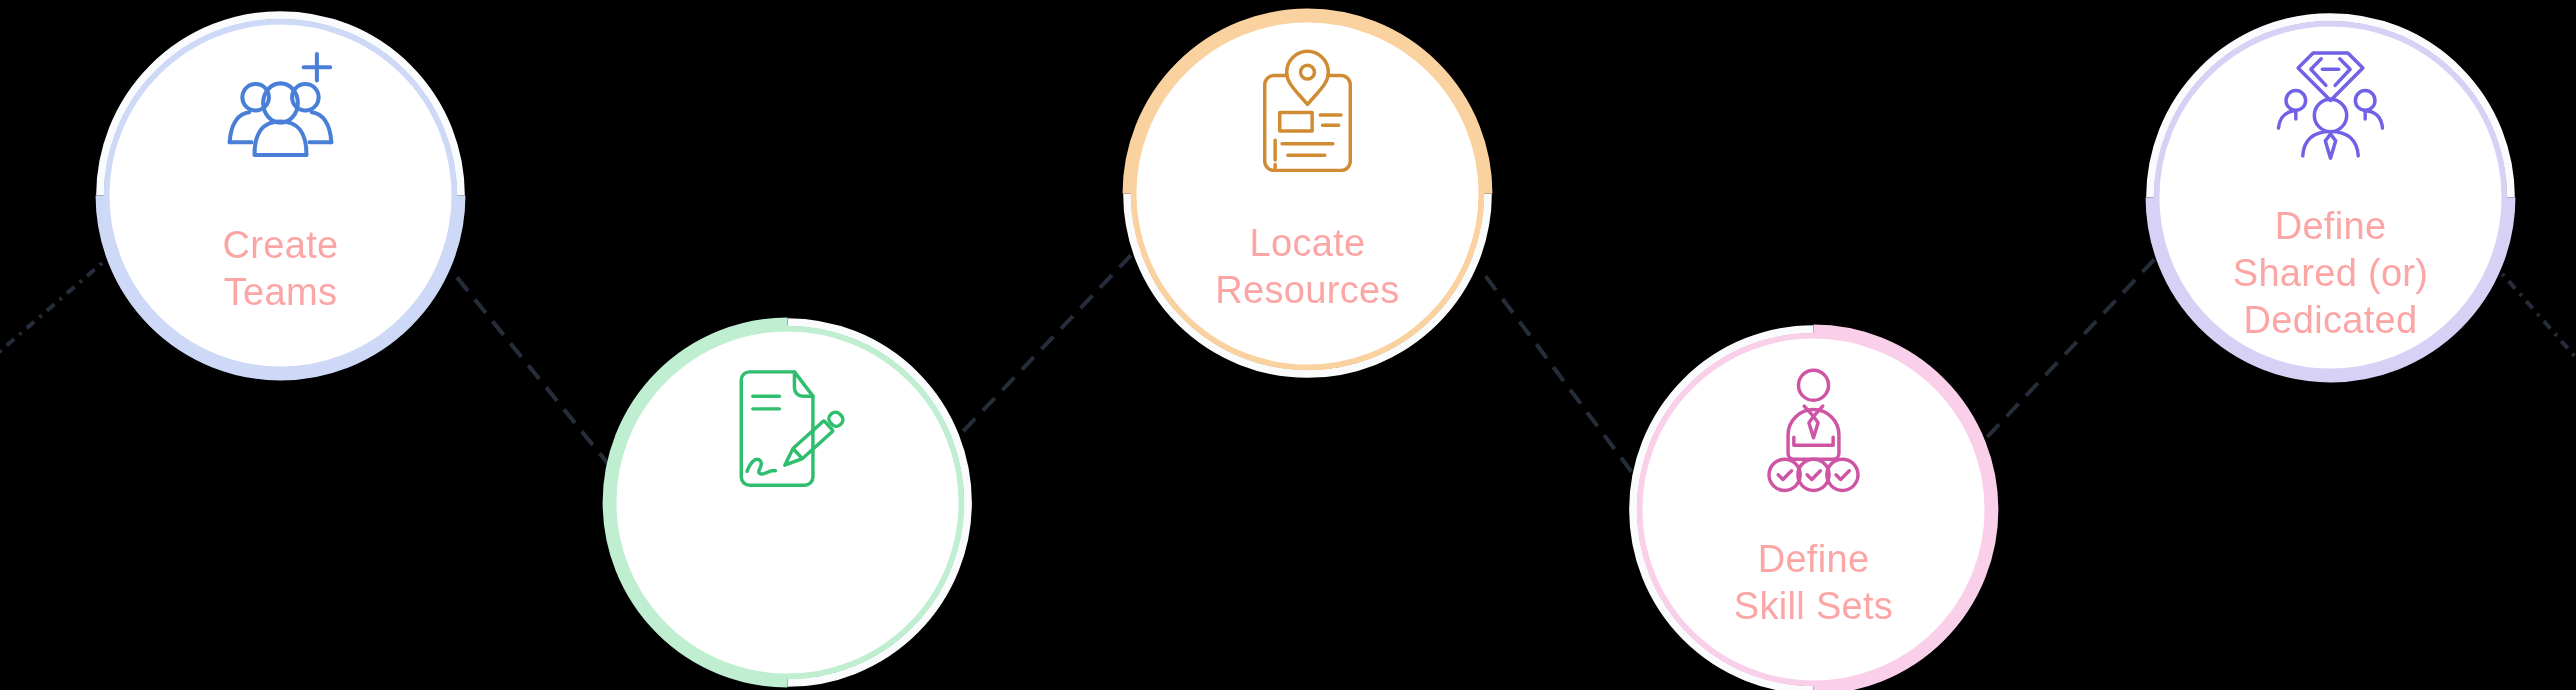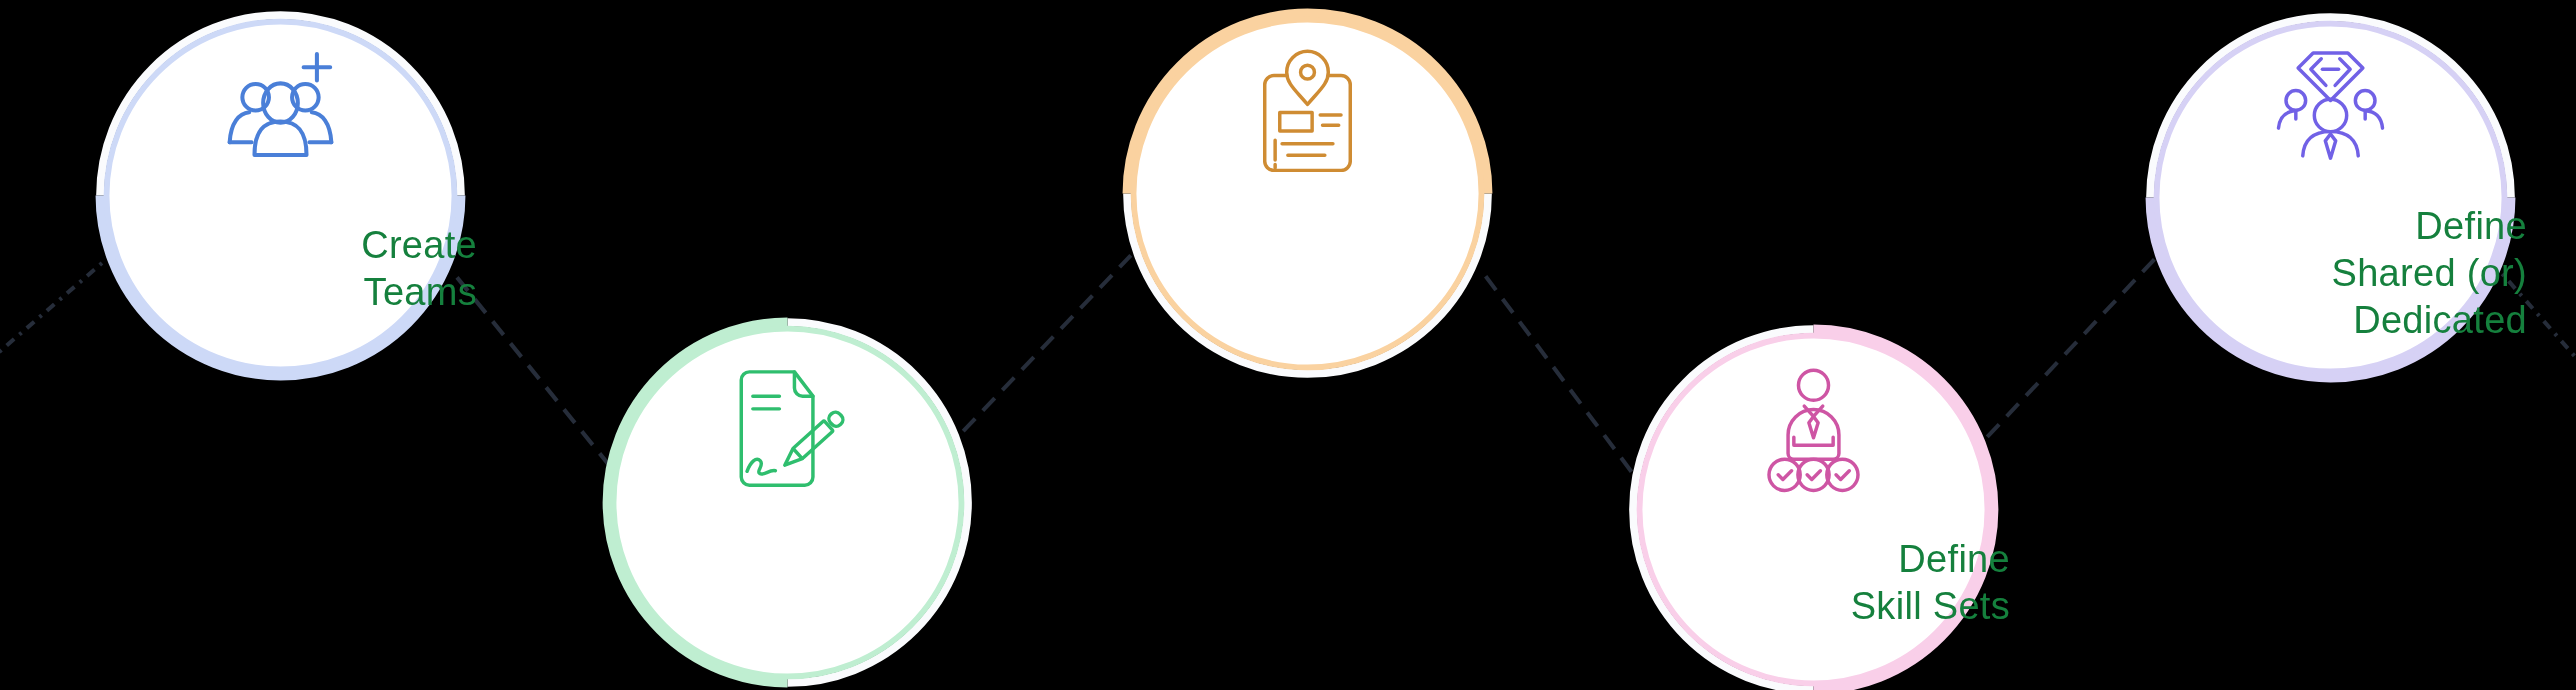--- a/index.html
+++ b/index.html
@@ -6,23 +6,23 @@
   body{
     width:2576px;height:690px;position:relative;overflow:hidden;
     background:#000000;
     font-family:"Liberation Sans", sans-serif;
   }
   #connector-layer{position:absolute;left:0;top:0;z-index:1;}
   .node{position:absolute;width:393px;height:393px;z-index:2;}
   .node svg{position:absolute;left:0;top:0;}
   .label{
     position:absolute;left:0;top:223px;width:393px;
-    text-align:right;white-space:pre-line;
+    text-align:center;white-space:pre-line;
     font-size:38px;line-height:47px;font-weight:400;
-    color:#15803d;letter-spacing:0.3px;
+    color:#fca5a5;letter-spacing:0.3px;
   }
   .label.lines-3{top:202px;}
   .dash-mid{stroke-dasharray:30 19;}
   .dash-edge{stroke-dasharray:17 12 5 12;}
 </style>
 </head>
 <body>
 
 <svg id="connector-layer" width="2576" height="690" viewBox="0 0 4456 1194">
   <g fill="none" stroke-width="7" stroke-linecap="butt" stroke="#262d3a">
@@ -97,20 +97,22 @@
     <g transform="translate(240,88)" fill="none" stroke-width="6" stroke-linecap="round" stroke-linejoin="round" stroke="#cf8c33">
       <path d="M62,48 H42 a16,16 0 0 0 -16,16 v132 a16,16 0 0 0 16,16 h116 a16,16 0 0 0 16,-16 V64 a16,16 0 0 0 -16,-16 h-20"></path>
       <path d="M100,6 a36,36 0 0 1 36,36 c0,20 -16,32 -36,56 c-20,-24 -36,-36 -36,-56 a36,36 0 0 1 36,-36 Z"></path>
       <circle cx="100" cy="42" r="12"></circle>
       <rect x="52" y="112" width="56" height="32"></rect>
       <path d="M122,116 h36 M126,134 h28"></path>
       <path d="M56,166 h88 M66,186 h64"></path>
       <path d="M44,160 v34 M44,202 v6"></path>
     </g>
   </svg>
+  <div class="label">Locate
+Resources</div>
 </div>
 
 <div class="node" style="left:1617px;top:313px;">
   <svg width="393" height="393" viewBox="0 0 680 680">
 
     <path d="M 340,28 A 312,312 0 0 0 340,652" fill="none" stroke="#fafbfd" stroke-width="14"></path>
     <g fill="none" stroke="#f9cfe9">
 
       <path d="M 340,33 A 307,307 0 0 1 340,647" stroke-width="26"></path>
       <circle cx="340" cy="340" r="301" stroke-width="10" fill="#ffffff"></circle>

